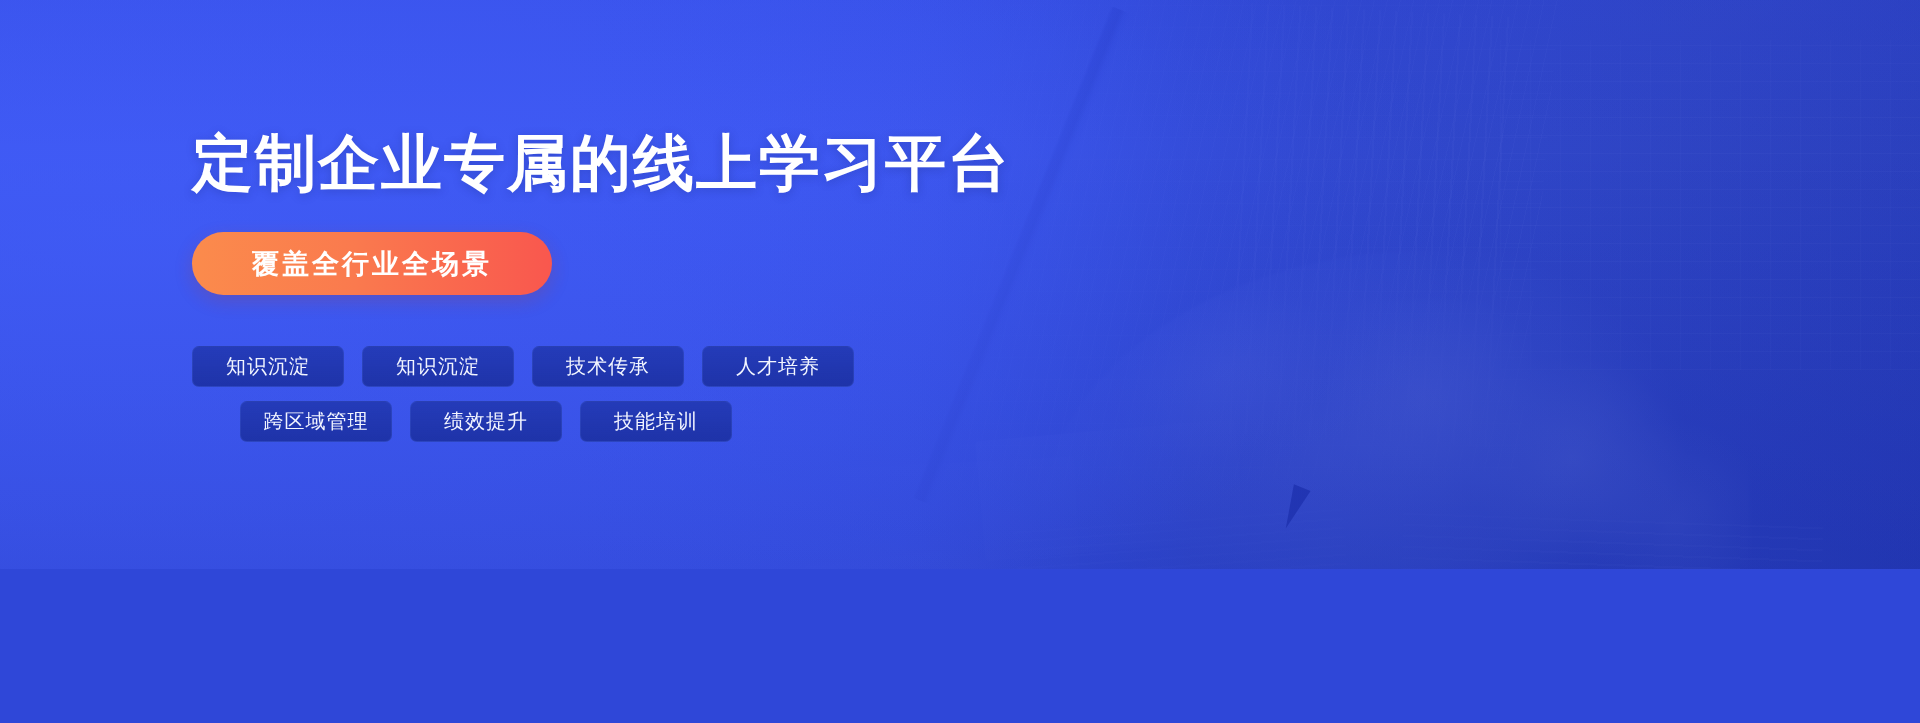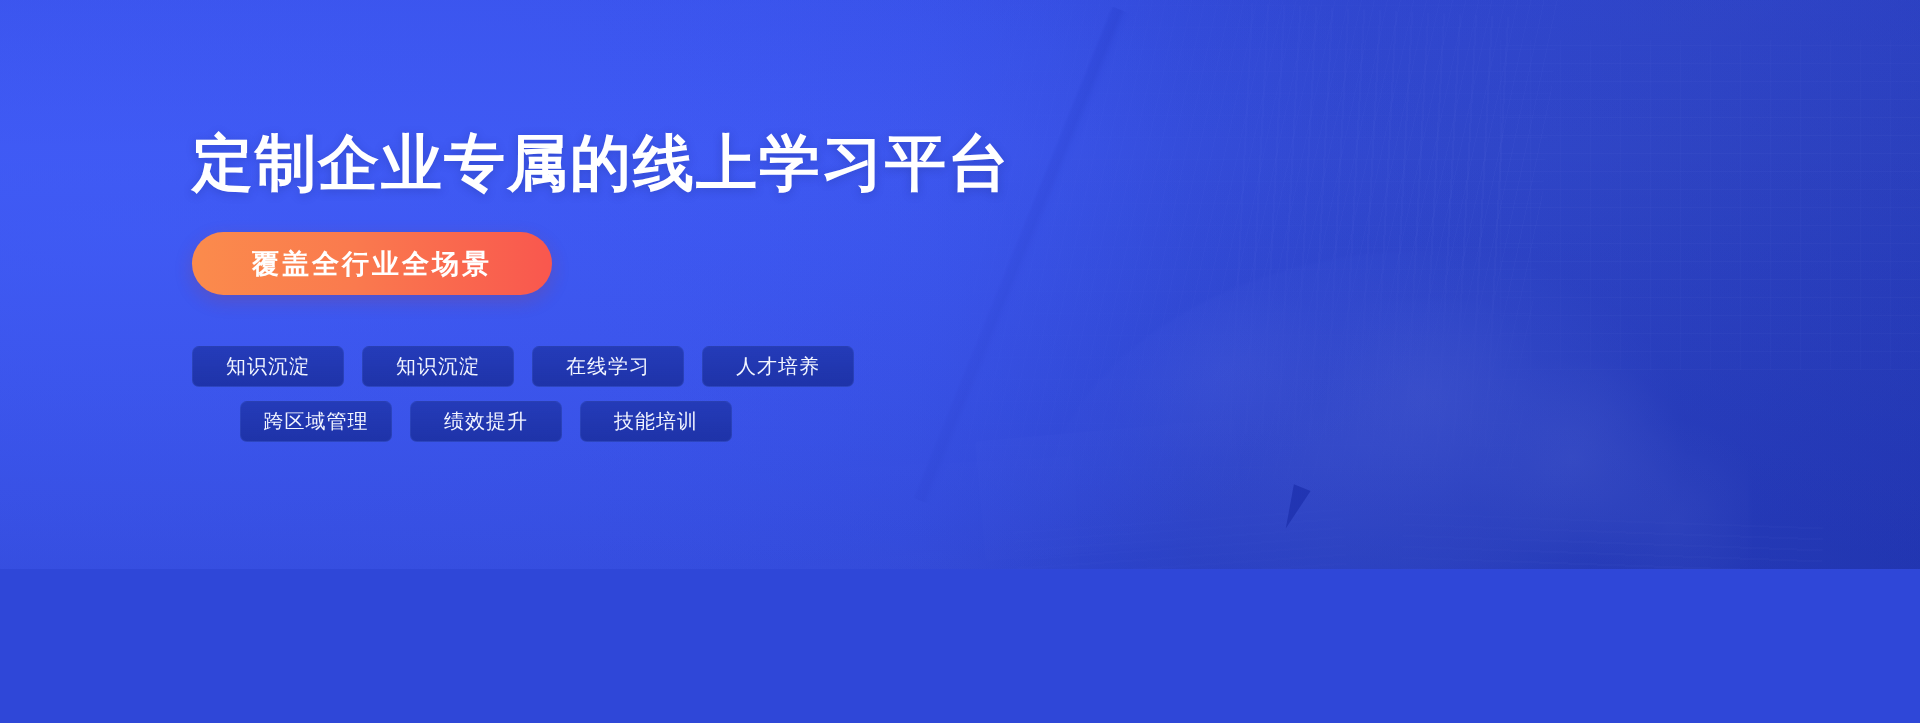--- a/index.html
+++ b/index.html
@@ -300,21 +300,21 @@
 
   <div class="content">
 
     <h1 class="headline">定制企业专属的线上学习平台</h1>
 
     <button class="cta-pill">覆盖全行业全场景</button>
 
     <div class="tags">
       <span class="tag">知识沉淀</span>
       <span class="tag">知识沉淀</span>
-      <span class="tag">在线学习</span>
+      <span class="tag">技术传承</span>
       <span class="tag">人才培养</span>
       <span class="tag wide">跨区域管理</span>
       <span class="tag">绩效提升</span>
       <span class="tag">技能培训</span>
     </div>
 
   </div>
 </div>
 
 </body></html>

